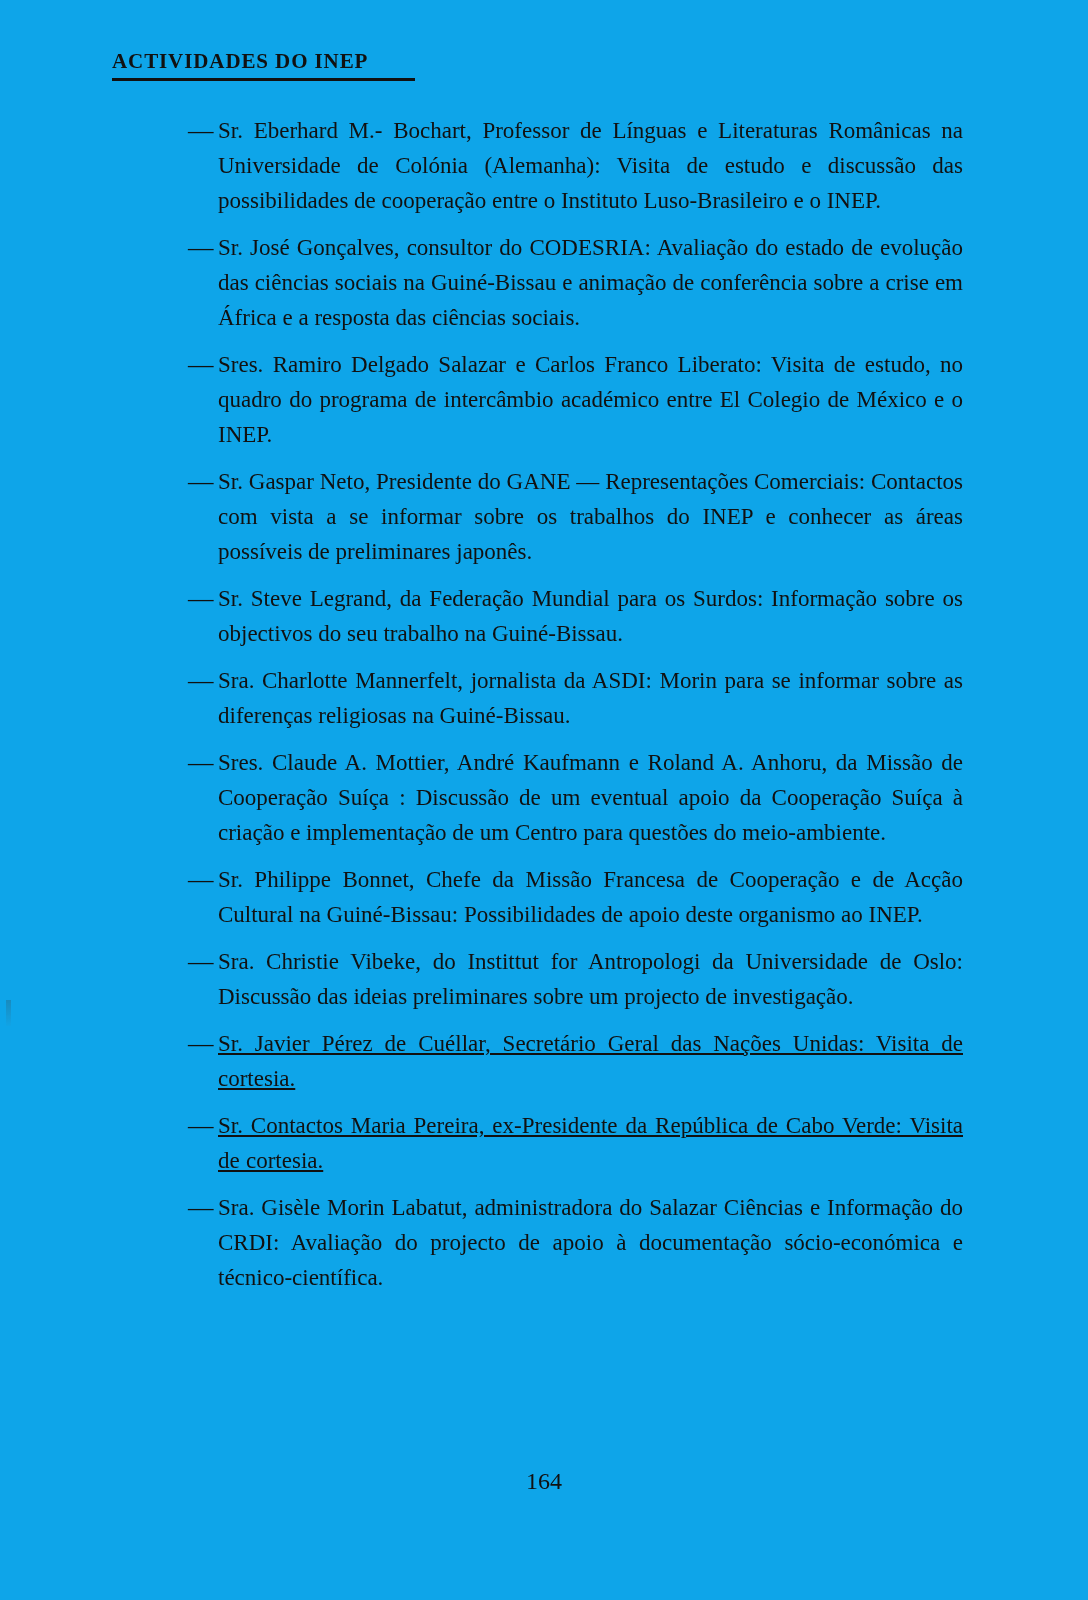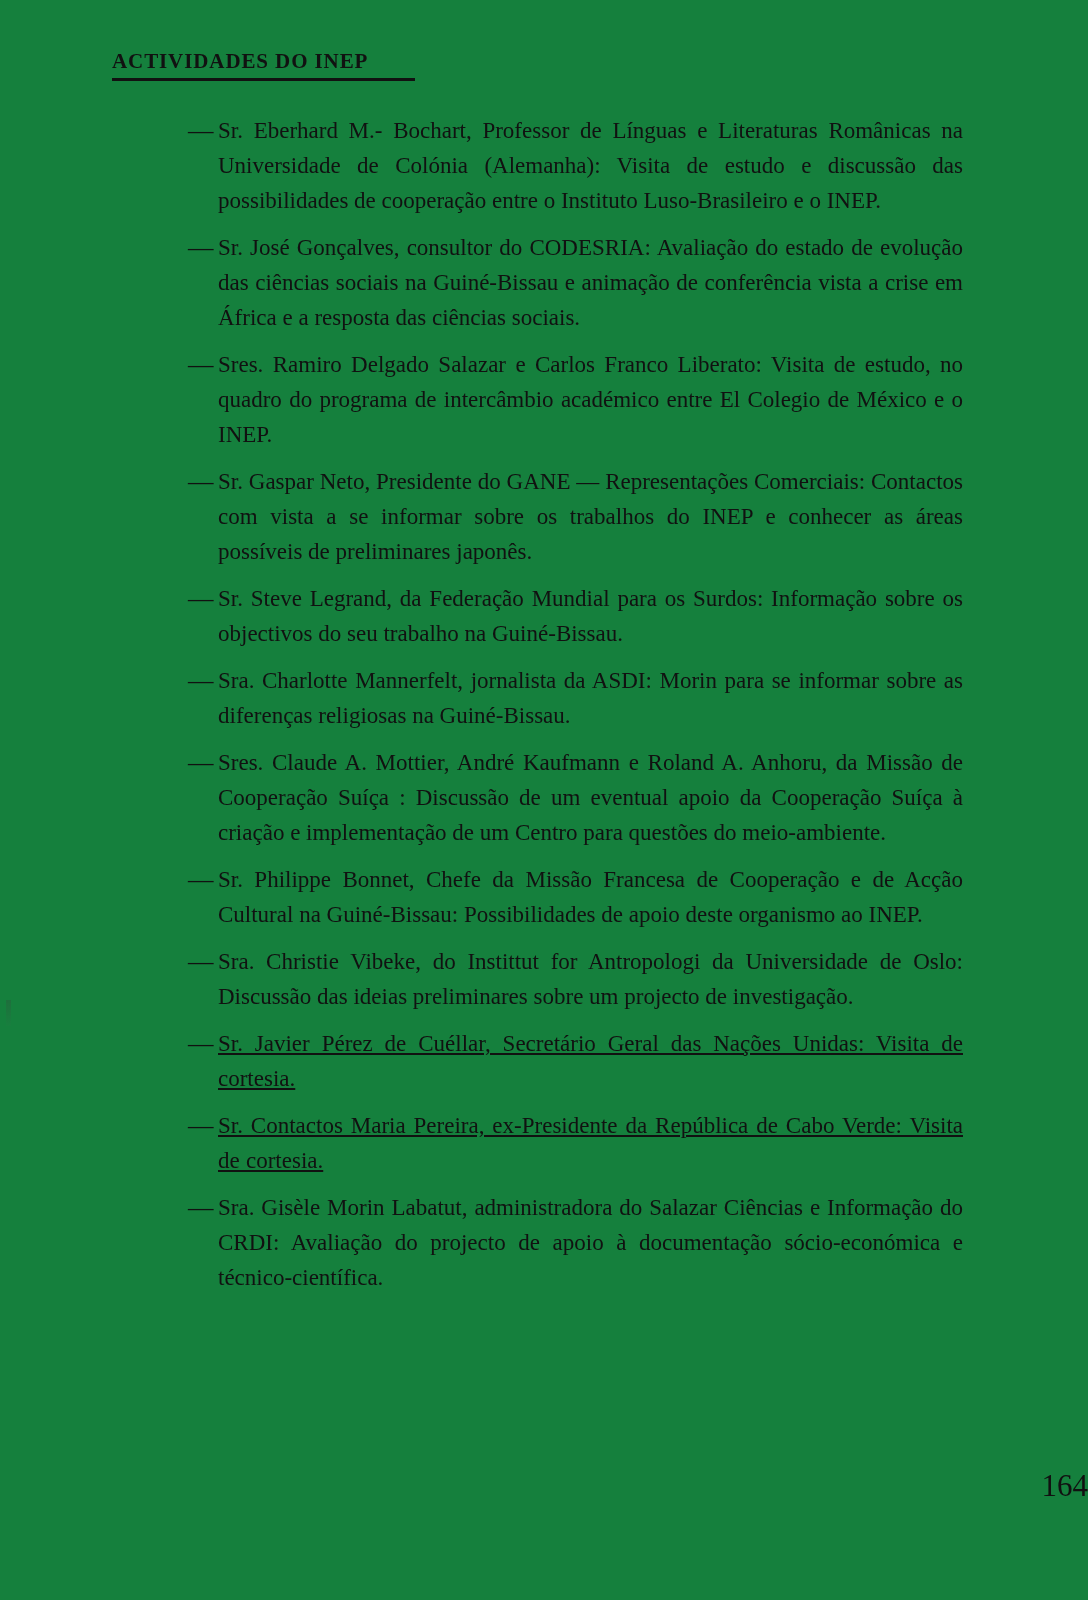--- a/index.html
+++ b/index.html
@@ -12,21 +12,21 @@
     height: 1600px;
     position: relative;
     font-family: "Liberation Serif", "DejaVu Serif", serif;
     color: #0a0a0a;
     overflow: hidden;
   }
 
   .page {
     position: absolute;
     inset: 0;
-    background: #15803d;
+    background: #0ea5e9;
   }
 
   
   .scan-artifact {
     position: absolute;
     left: 6px;
     top: 1000px;
     width: 5px;
     height: 26px;
     background: linear-gradient(180deg, rgba(60,60,60,0.45), rgba(120,120,120,0.05));
@@ -87,22 +87,22 @@
   .entry:last-child { margin-bottom: 0; }
 
   
   .entry.loose .body { word-spacing: 0.5px; text-decoration: underline; }
 
   .folio {
     position: absolute;
     left: 0;
     right: 0;
     top: 1468px;
-    text-align: right;
-    font-size: 31px;
+    text-align: center;
+    font-size: 24px;
     color: #111;
   }
 </style>
 </head>
 <body>
 
 <div class="page">
 
   <div class="scan-artifact"></div>
 
@@ -113,21 +113,21 @@
 
   <div class="content">
 
     <div class="entry">
       <div class="dash">—</div>
       <div class="body">Sr. Eberhard M.- Bochart, Professor de Línguas e Literaturas Românicas na Universidade de Colónia (Alemanha): Visita de estudo e discussão das possibilidades de cooperação entre o Instituto Luso-Brasileiro e o INEP.</div>
     </div>
 
     <div class="entry">
       <div class="dash">—</div>
-      <div class="body">Sr. José Gonçalves, consultor do CODESRIA: Avaliação do estado de evolução das ciências sociais na Guiné-Bissau e animação de conferência vista a crise em África e a resposta das ciências sociais.</div>
+      <div class="body">Sr. José Gonçalves, consultor do CODESRIA: Avaliação do estado de evolução das ciências sociais na Guiné-Bissau e animação de conferência sobre a crise em África e a resposta das ciências sociais.</div>
     </div>
 
     <div class="entry">
       <div class="dash">—</div>
       <div class="body">Sres. Ramiro Delgado Salazar e Carlos Franco Liberato: Visita de estudo, no quadro do programa de intercâmbio académico entre El Colegio de México e o INEP.</div>
     </div>
 
     <div class="entry">
       <div class="dash">—</div>
       <div class="body">Sr. Gaspar Neto, Presidente do GANE — Representações Comerciais: Contactos com vista a se informar sobre os trabalhos do INEP e conhecer as áreas possíveis de preliminares japonês.</div>

